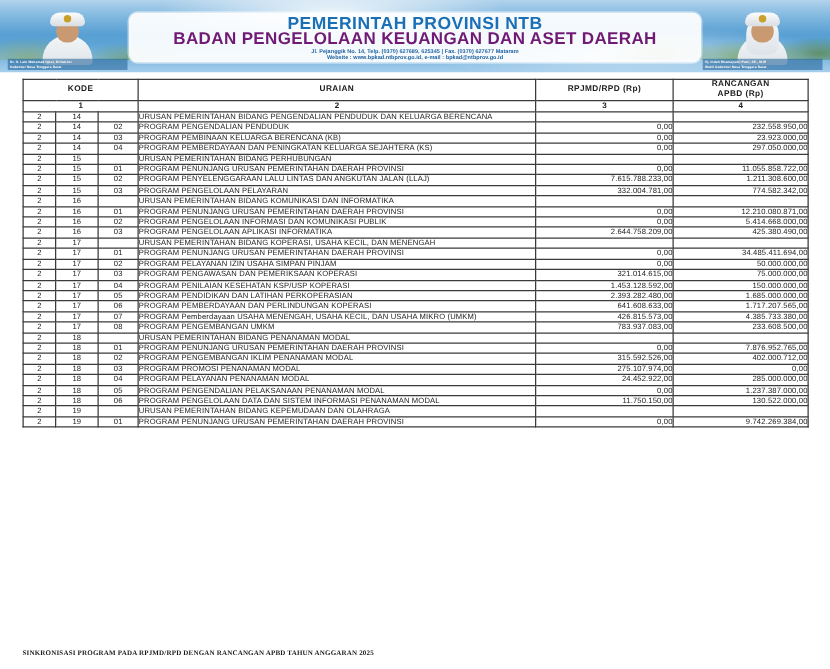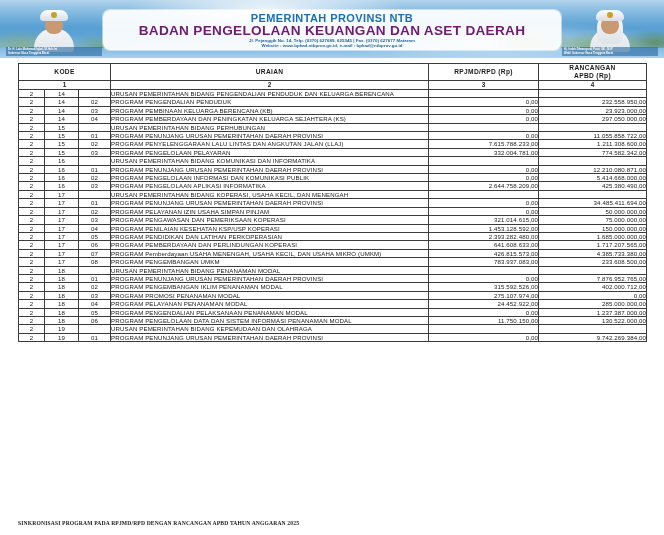--- a/index.html
+++ b/index.html
@@ -113,21 +113,21 @@
     width: 458px;
     height: 40px;
     background: rgba(255,255,255,.93);
     border-radius: 7px;
     box-shadow: 0 0 0 1px rgba(255,255,255,.5);
     text-align: center;
     overflow: hidden;
   }
   #plate .line1 {
     margin-top: 3px;
-    font-size: 11px;
+    font-size: 14px;
     font-weight: bold;
     color: #1a6fb5;
     letter-spacing: .4px;
     line-height: 10px;
   }
   #plate .line2 {
     font-size: 13.6px;
     font-weight: bold;
     color: #701a75;
     letter-spacing: .3px;

